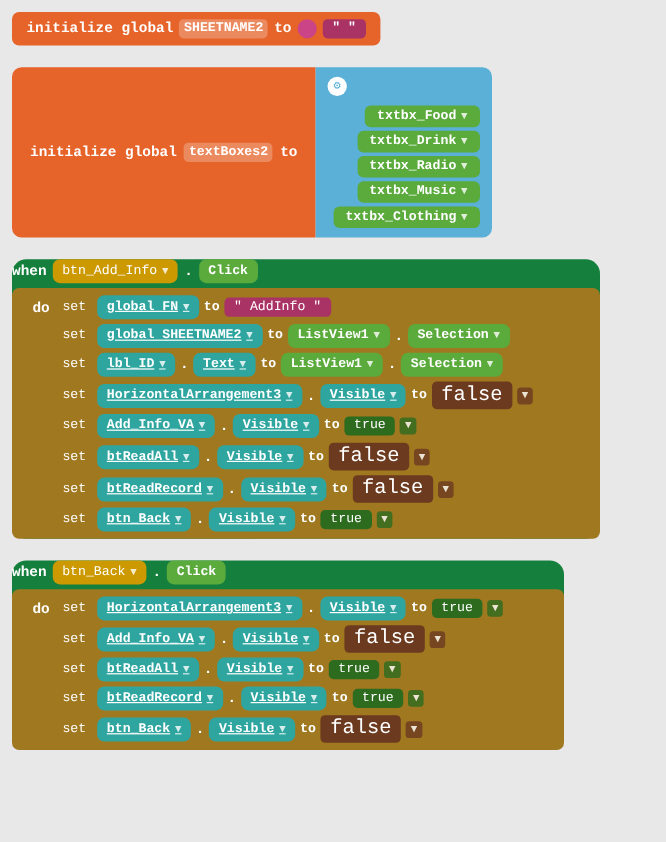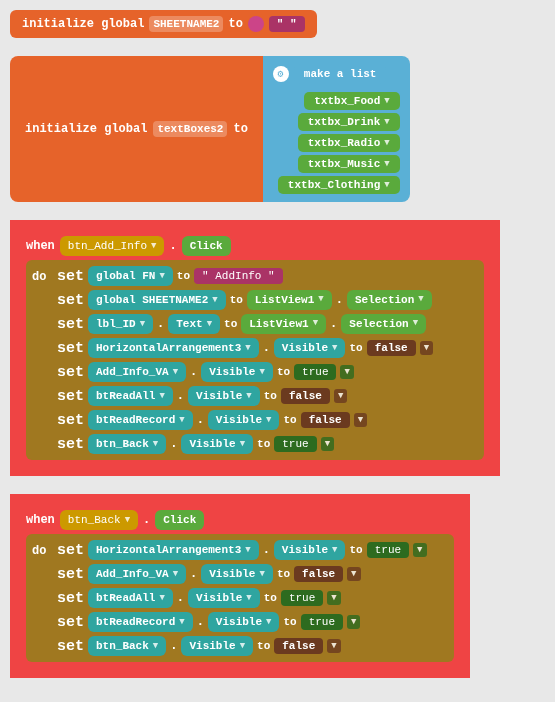--- a/index.html
+++ b/index.html
@@ -19,27 +19,29 @@
     .teal-block {
       background: #2fa5a0;
       border-radius: 6px;
       padding: 4px 8px;
       display: inline-flex;
       align-items: center;
       gap: 4px;
       color: white;
       font-weight: bold;
       font-size: 11px;
+      text-decoration: underline;
     }
 
     .green-block {
       background: #5aaa3c;
       border-radius: 6px;
       padding: 4px 8px;
       display: inline-flex;
+      align-items: center;
       gap: 4px;
       color: white;
       font-weight: bold;
       font-size: 11px;
     }
 
     .yellow-block {
       background: #cc9900;
       border-radius: 6px;
       padding: 4px 8px;
@@ -57,42 +59,41 @@
       padding: 2px 8px;
       color: white;
       font-size: 11px;
     }
 
     .boolean-value-false {
       background: #6b3a1f;
       border-radius: 4px;
       padding: 2px 8px;
       color: white;
-      font-size: 11px;
-      font-weight: bold;
+      font-size: 17px;
     }
 
     .boolean-value-true {
       background: #2d6b1f;
       border-radius: 4px;
       padding: 2px 8px;
       color: white;
       font-size: 11px;
     }
 
     .dropdown-arrow {
       font-size: 9px;
       opacity: 0.8;
     }
 
     
     .when-wrapper {
-      background: #ef4444;
-      border-radius: 0;
-      padding: 16px;
+      background: #15803d;
+      border-radius: 12px;
+      padding: 0;
       display: inline-block;
       min-width: 200px;
     }
 
     .when-header {
       display: flex;
       align-items: center;
       gap: 5px;
       margin-bottom: 4px;
       color: white;
@@ -107,20 +108,21 @@
       display: flex;
       gap: 5px;
     }
 
     .do-label {
       color: white;
       font-weight: bold;
       font-size: 12px;
       padding-top: 4px;
       min-width: 20px;
+      margin-left: 11px;
     }
 
     .do-rows {
       display: flex;
       flex-direction: column;
       gap: 4px;
     }
 
     .row {
       display: flex;
@@ -220,22 +222,22 @@
       background: #5ab0d6;
       border-radius: 0 8px 8px 0;
       padding: 8px 10px;
       display: flex;
       align-items: flex-start;
       gap: 8px;
     }
 
     .set-keyword {
       color: white;
-      font-weight: bold;
-      font-size: 15px;
+      font-weight: normal;
+      font-size: 11px;
       min-width: 25px;
     }
 
     .dot {
       color: white;
       font-weight: bold;
     }
 
     .to-keyword {
       color: white;
@@ -260,23 +262,20 @@
   <div style="display:flex; align-items:stretch; margin-bottom: 18px;">
     <div class="large-orange-left">
       <span>initialize global</span>
       <span class="var-name">textBoxes2</span>
       <span>to</span>
     </div>
     <div class="large-blue-right">
       <div style="display:flex; flex-direction:column; gap:4px;">
         <div style="display:flex; align-items:center; gap:5px; margin-bottom:4px;">
           <div class="gear-icon">⚙</div>
-          <div class="make-a-list-block">
-            <span>make a list</span>
-          </div>
         </div>
         <div class="list-items-col">
           <div class="list-item-block">
             <span>txtbx_Food</span>
             <span class="dropdown-arrow">▼</span>
           </div>
           <div class="list-item-block">
             <span>txtbx_Drink</span>
             <span class="dropdown-arrow">▼</span>
           </div>

